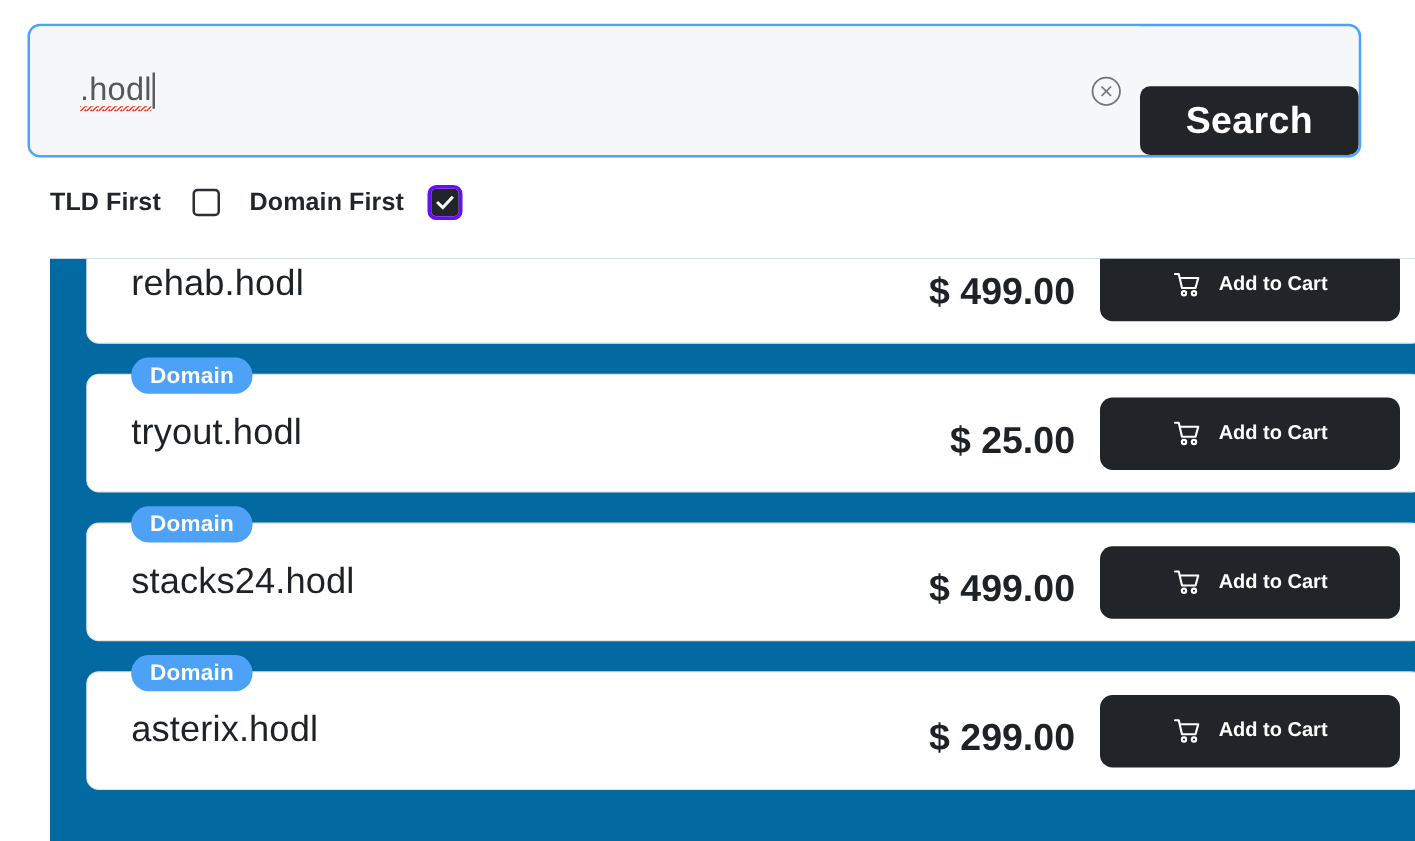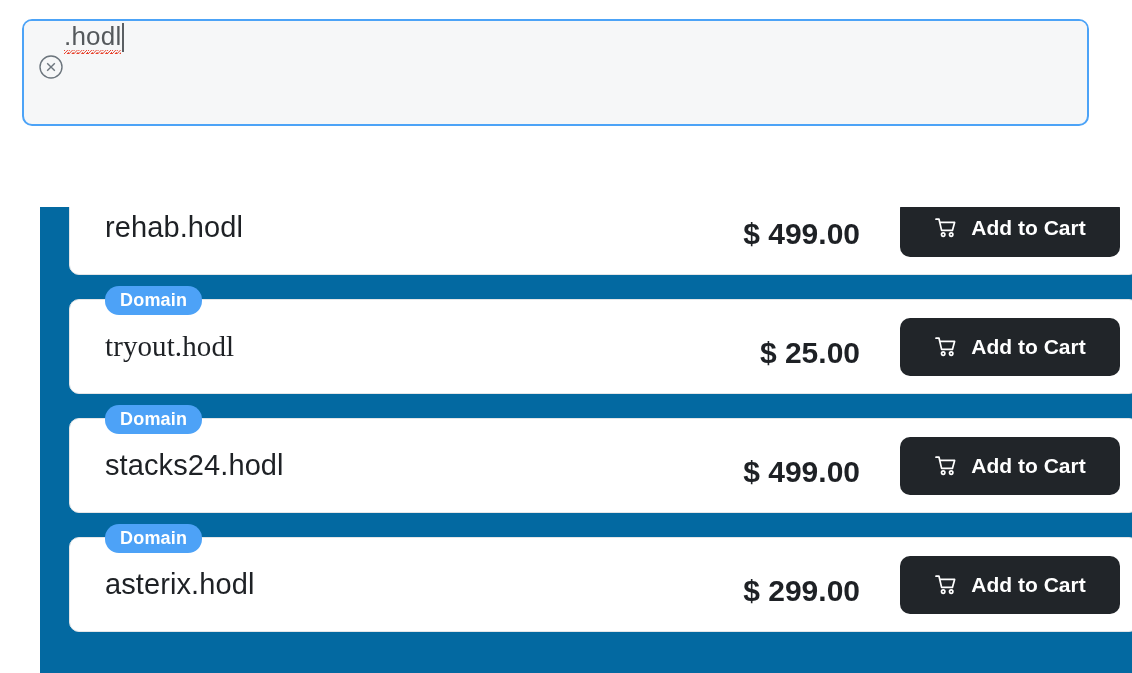--- a/index.html
+++ b/index.html
@@ -17,21 +17,20 @@
   .search-wrap {
     position: absolute;
     left: 22px; top: 19px;
     width: 1067px; height: 107px;
     border-radius: 10px;
     border: 2px solid #4ca3f7;
     background: #f6f7f8;
     display: flex;
     align-items: stretch;
     overflow: hidden;
-    flex-direction: column;
   }
   .search-field {
     flex: 1 1 auto;
     position: relative;
     display: flex;
     align-items: center;
     background: #f6f7f8;
     padding-left: 40px;
   }
   .search-text {
@@ -158,27 +157,27 @@
     position: absolute;
     right: 278px;
     font-size: 30px;
     font-weight: bold;
     color: #1e2125;
     white-space: nowrap;
   }
   .cart-btn {
     position: absolute;
     right: 18px;
-    width: 220px; height: 58px;
+    width: 240px; height: 58px;
     background: #212529;
     color: #ffffff;
     border: none;
     border-radius: 10px;
     font-family: "Liberation Sans", sans-serif;
-    font-size: 21px;
+    font-size: 16px;
     font-weight: bold;
     cursor: pointer;
     display: flex;
     align-items: center;
     justify-content: center;
     gap: 13px;
   }
   .cart-btn svg { display: block; flex: none; }
 </style>
 </head>
@@ -195,20 +194,33 @@
       <span>
         <svg width="26" height="26" viewBox="0 0 26 26">
           <circle cx="13" cy="13" r="11" fill="none" stroke="#6c757d" stroke-width="1.4"></circle>
           <path d="M9.2 9.2 L16.8 16.8 M16.8 9.2 L9.2 16.8" stroke="#6c757d" stroke-width="1.4" fill="none"></path>
         </svg>
       </span>
     </div>
     <button class="search-btn">Search</button>
   </div>
 
+  <div class="options">
+    <span class="opt-label">TLD First</span>
+    <span class="cb cb-unchecked"></span>
+    <span class="gap"></span>
+    <span class="opt-label">Domain First</span>
+    <span class="cb cb-checked">
+      <span>
+        <svg width="16" height="16" viewBox="0 0 16 16">
+          <path d="M2.5 8.4 L6.2 12 L13.5 4.2" fill="none" stroke="#ffffff" stroke-width="2.4" stroke-linecap="square"></path>
+        </svg>
+      </span>
+    </span>
+  </div>
 
   <div class="results">
 
     <div class="card card-first">
 
       <span class="dname" style="top: 30px;">rehab.hodl</span>
       <span class="price" style="top: 36px;">$ 499.00</span>
       <button class="cart-btn">
         <span>
           <svg width="24" height="24" viewBox="0 0 24 24">
@@ -216,21 +228,21 @@
             <circle cx="9.2" cy="18.6" r="1.7" fill="none" stroke="#ffffff" stroke-width="1.7"></circle>
             <circle cx="17.2" cy="18.6" r="1.7" fill="none" stroke="#ffffff" stroke-width="1.7"></circle>
           </svg>
         </span>
         <span>Add to Cart</span>
       </button>
     </div>
 
     <div class="card">
       <span class="badge">Domain</span>
-      <span class="dname" style="top: 30px; font-family: Liberation Serif, serif;">tryout.hodl</span>
+      <span class="dname" style="top: 30px;">tryout.hodl</span>
       <span class="price" style="top: 36px;">$ 25.00</span>
       <button class="cart-btn">
         <span>
           <svg width="24" height="24" viewBox="0 0 24 24">
             <path d="M2 3.2 H5 L7.6 14.4 H18.4 L20.6 6.4 H6.2" fill="none" stroke="#ffffff" stroke-width="1.7" stroke-linecap="round" stroke-linejoin="round"></path>
             <circle cx="9.2" cy="18.6" r="1.7" fill="none" stroke="#ffffff" stroke-width="1.7"></circle>
             <circle cx="17.2" cy="18.6" r="1.7" fill="none" stroke="#ffffff" stroke-width="1.7"></circle>
           </svg>
         </span>
         <span>Add to Cart</span>

